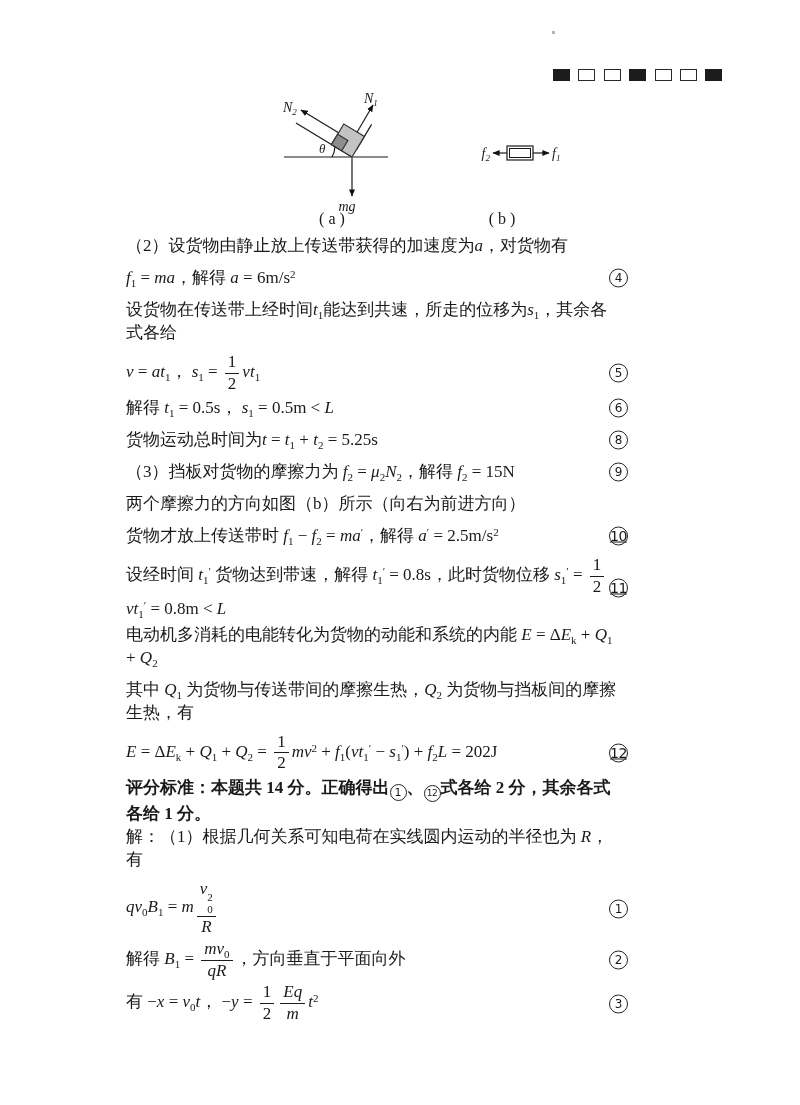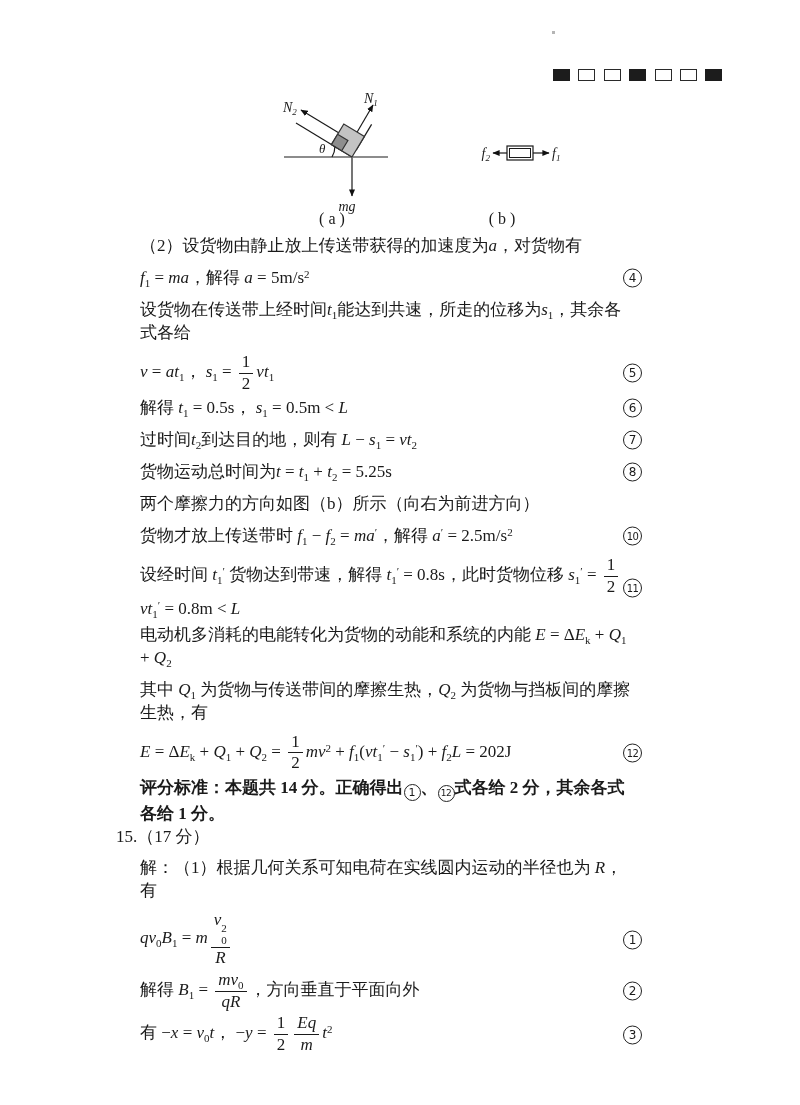--- a/index.html
+++ b/index.html
@@ -8,21 +8,21 @@
     background:#ffffff;color:#1a1a1a;
     font-family:"Liberation Serif","DejaVu Serif",serif;
   }
   .dot{position:absolute;left:552px;top:31px;width:3px;height:3px;background:#b5b5b5;}
   .sqrow{position:absolute;left:553px;top:69px;display:flex;gap:8.4px;}
   .sq{width:17px;height:12px;border:1.4px solid #2a2a2a;box-sizing:border-box;background:#fff;}
   .sq.f{background:#1c1c1c;border-color:#1c1c1c;}
   svg.fig{position:absolute;left:0;top:0;}
   svg.fig text{fill:#1a1a1a;font-family:"Liberation Serif","DejaVu Serif",serif;}
   .content{
-    position:absolute;left:18px;top:234px;width:712px;box-sizing:border-box;
+    position:absolute;left:4px;top:234px;width:712px;box-sizing:border-box;
     padding:0 96px 0 122px;font-size:17px;line-height:23px;
   }
   .line{position:relative;margin-bottom:9px;min-height:23px;}
   .line.eqf{margin-top:1px;margin-bottom:3px;}
   .line.score{font-weight:700;margin-bottom:0;}
   .line.section{margin-left:-24px;margin-bottom:8px;}
   .cn{font-family:"Liberation Serif","DejaVu Serif",serif;}
   .it{font-style:italic;}
   .rm{font-style:normal;}
   .sb{font-size:11px;vertical-align:-4px;line-height:0;}
@@ -32,21 +32,21 @@
   .fr .d{display:block;padding:1px 3px 0;}
   .ss{display:inline-flex;flex-direction:column;align-items:flex-start;font-size:11px;line-height:1.1;vertical-align:-7px;}
   .ctag{
     display:inline-flex;align-items:center;justify-content:center;
     width:17px;height:17px;border:1.1px solid #222;border-radius:50%;
     font-size:11px;font-family:"DejaVu Sans","Liberation Sans",sans-serif;
     vertical-align:-3px;box-sizing:border-box;font-weight:400;
   }
   .ctag.two{font-size:9px;letter-spacing:-0.5px;}
   .ctag.rt{position:absolute;right:-8px;top:50%;transform:translateY(-50%);width:19px;height:19px;font-size:12px;}
-  .ctag.rt.two{font-size:10px;}
+  .ctag.rt.two{font-size:14px;text-decoration:underline;}
 </style>
 </head>
 <body>
 
 <div class="dot"></div>
 <div class="sqrow" id="sqrow">
     <div class="sq f"></div>
     <div class="sq"></div>
     <div class="sq"></div>
     <div class="sq f"></div>
@@ -89,34 +89,33 @@
     <g stroke="none" fill="#1a1a1a">
       <text x="490" y="158" font-size="14" font-style="italic" text-anchor="end"><tspan>f</tspan><tspan dy="3" font-size="9">2</tspan></text>
       <text x="552" y="158" font-size="14" font-style="italic"><tspan>f</tspan><tspan dy="3" font-size="9">1</tspan></text>
       <text x="502" y="224" font-size="16" text-anchor="middle">( b )</text>
     </g>
   </g>
 </svg>
 
 <div class="content" id="content">
     <div class="line text"><span class="cn">（2）设货物由静止放上传送带获得的加速度为</span><span class="it">a</span><span class="cn">，对货物有</span></div>
-    <div class="line eq"><span class="it">f</span><span class="sb">1</span><span class="rm"> = </span><span class="it">ma</span><span class="cn">，解得 </span><span class="it">a</span><span class="rm"> = 5m/s</span><span class="sp">2</span><span class="ctag rt">4</span></div>
+    <div class="line eq"><span class="it">f</span><span class="sb">1</span><span class="rm"> = </span><span class="it">ma</span><span class="cn">，解得 </span><span class="it">a</span><span class="rm"> = 6m/s</span><span class="sp">2</span><span class="ctag rt">4</span></div>
     <div class="line text"><span class="cn">设货物在传送带上经时间</span><span class="it">t</span><span class="sb">1</span><span class="cn">能达到共速，所走的位移为</span><span class="it">s</span><span class="sb">1</span><span class="cn">，其余各式各给</span></div>
     <div class="line eqf"><span class="it">v</span><span class="rm"> = </span><span class="it">at</span><span class="sb">1</span><span class="cn">， </span><span class="it">s</span><span class="sb">1</span><span class="rm"> = </span><span class="fr"><span class="n"><span class="rm">1</span></span><span class="d"><span class="rm">2</span></span></span><span class="it">vt</span><span class="sb">1</span><span class="ctag rt">5</span></div>
     <div class="line eq"><span class="cn">解得 </span><span class="it">t</span><span class="sb">1</span><span class="rm"> = 0.5s</span><span class="cn">， </span><span class="it">s</span><span class="sb">1</span><span class="rm"> = 0.5m &lt; </span><span class="it">L</span><span class="ctag rt">6</span></div>
-    <div class="line eq"><span class="cn">过时间</span><span class="it">t</span><span class="sb">2</span><span class="cn">到达目的地，则有 </span><span class="it">L</span><span class="rm"> − </span><span class="it">s</span><span class="sb">1</span><span class="rm"> = </span><span class="it">vt</span><span class="sb">2</span><span class="ctag rt">7</span></div>
     <div class="line eq"><span class="cn">货物运动总时间为</span><span class="it">t</span><span class="rm"> = </span><span class="it">t</span><span class="sb">1</span><span class="rm"> + </span><span class="it">t</span><span class="sb">2</span><span class="rm"> = 5.25s</span><span class="ctag rt">8</span></div>
+    <div class="line eq"><span class="cn">（3）挡板对货物的摩擦力为 </span><span class="it">f</span><span class="sb">2</span><span class="rm"> = </span><span class="it">μ</span><span class="sb">2</span><span class="it">N</span><span class="sb">2</span><span class="cn">，解得 </span><span class="it">f</span><span class="sb">2</span><span class="rm"> = 15N</span><span class="ctag rt">9</span></div>
     <div class="line text"><span class="cn">两个摩擦力的方向如图（b）所示（向右为前进方向）</span></div>
     <div class="line eq"><span class="cn">货物才放上传送带时 </span><span class="it">f</span><span class="sb">1</span><span class="rm"> − </span><span class="it">f</span><span class="sb">2</span><span class="rm"> = </span><span class="it">ma</span><span class="sp">′</span><span class="cn">，解得 </span><span class="it">a</span><span class="sp">′</span><span class="rm"> = 2.5m/s</span><span class="sp">2</span><span class="ctag two rt">10</span></div>
     <div class="line eqf"><span class="cn">设经时间 </span><span class="it">t</span><span class="sb">1</span><span class="sp">′</span><span class="cn"> 货物达到带速，解得 </span><span class="it">t</span><span class="sb">1</span><span class="sp">′</span><span class="rm"> = 0.8s</span><span class="cn">，此时货物位移 </span><span class="it">s</span><span class="sb">1</span><span class="sp">′</span><span class="rm"> = </span><span class="fr"><span class="n"><span class="rm">1</span></span><span class="d"><span class="rm">2</span></span></span><span class="it">vt</span><span class="sb">1</span><span class="sp">′</span><span class="rm"> = 0.8m &lt; </span><span class="it">L</span><span class="ctag two rt">11</span></div>
     <div class="line text"><span class="cn">电动机多消耗的电能转化为货物的动能和系统的内能 </span><span class="it">E</span><span class="rm"> = Δ</span><span class="it">E</span><span class="sb">k</span><span class="rm"> + </span><span class="it">Q</span><span class="sb">1</span><span class="rm"> + </span><span class="it">Q</span><span class="sb">2</span></div>
     <div class="line text"><span class="cn">其中 </span><span class="it">Q</span><span class="sb">1</span><span class="cn"> 为货物与传送带间的摩擦生热，</span><span class="it">Q</span><span class="sb">2</span><span class="cn"> 为货物与挡板间的摩擦生热，有</span></div>
     <div class="line eqf"><span class="it">E</span><span class="rm"> = Δ</span><span class="it">E</span><span class="sb">k</span><span class="rm"> + </span><span class="it">Q</span><span class="sb">1</span><span class="rm"> + </span><span class="it">Q</span><span class="sb">2</span><span class="rm"> = </span><span class="fr"><span class="n"><span class="rm">1</span></span><span class="d"><span class="rm">2</span></span></span><span class="it">mv</span><span class="sp">2</span><span class="rm"> + </span><span class="it">f</span><span class="sb">1</span><span class="rm">(</span><span class="it">vt</span><span class="sb">1</span><span class="sp">′</span><span class="rm"> − </span><span class="it">s</span><span class="sb">1</span><span class="sp">′</span><span class="rm">) + </span><span class="it">f</span><span class="sb">2</span><span class="it">L</span><span class="rm"> = 202J</span><span class="ctag two rt">12</span></div>
     <div class="line score"><span class="cn">评分标准：本题共 14 分。正确得出</span><span class="ctag">1</span><span class="cn">、</span><span class="ctag two">12</span><span class="cn">式各给 2 分，其余各式各给 1 分。</span></div>
-    <div class="line section"><span class="cn">15.（17 分）</span></div>
     <div class="line text"><span class="cn">解：（1）根据几何关系可知电荷在实线圆内运动的半径也为 </span><span class="it">R</span><span class="cn">，有</span></div>
     <div class="line eqf"><span class="it">qv</span><span class="sb">0</span><span class="it">B</span><span class="sb">1</span><span class="rm"> = </span><span class="it">m</span><span class="fr"><span class="n"><span class="it">v</span><span class="ss">
             <span>2</span>
             <span>0</span>
           </span></span><span class="d"><span class="it">R</span></span></span><span class="ctag rt">1</span></div>
     <div class="line eqf"><span class="cn">解得 </span><span class="it">B</span><span class="sb">1</span><span class="rm"> = </span><span class="fr"><span class="n"><span class="it">mv</span><span class="sb">0</span></span><span class="d"><span class="it">qR</span></span></span><span class="cn">，方向垂直于平面向外</span><span class="ctag rt">2</span></div>
     <div class="line eqf"><span class="cn">有 </span><span class="rm">−</span><span class="it">x</span><span class="rm"> = </span><span class="it">v</span><span class="sb">0</span><span class="it">t</span><span class="cn">， </span><span class="rm">−</span><span class="it">y</span><span class="rm"> = </span><span class="fr"><span class="n"><span class="rm">1</span></span><span class="d"><span class="rm">2</span></span></span><span class="fr"><span class="n"><span class="it">Eq</span></span><span class="d"><span class="it">m</span></span></span><span class="it">t</span><span class="sp">2</span><span class="ctag rt">3</span></div>
   </div>
 
 </body></html>

